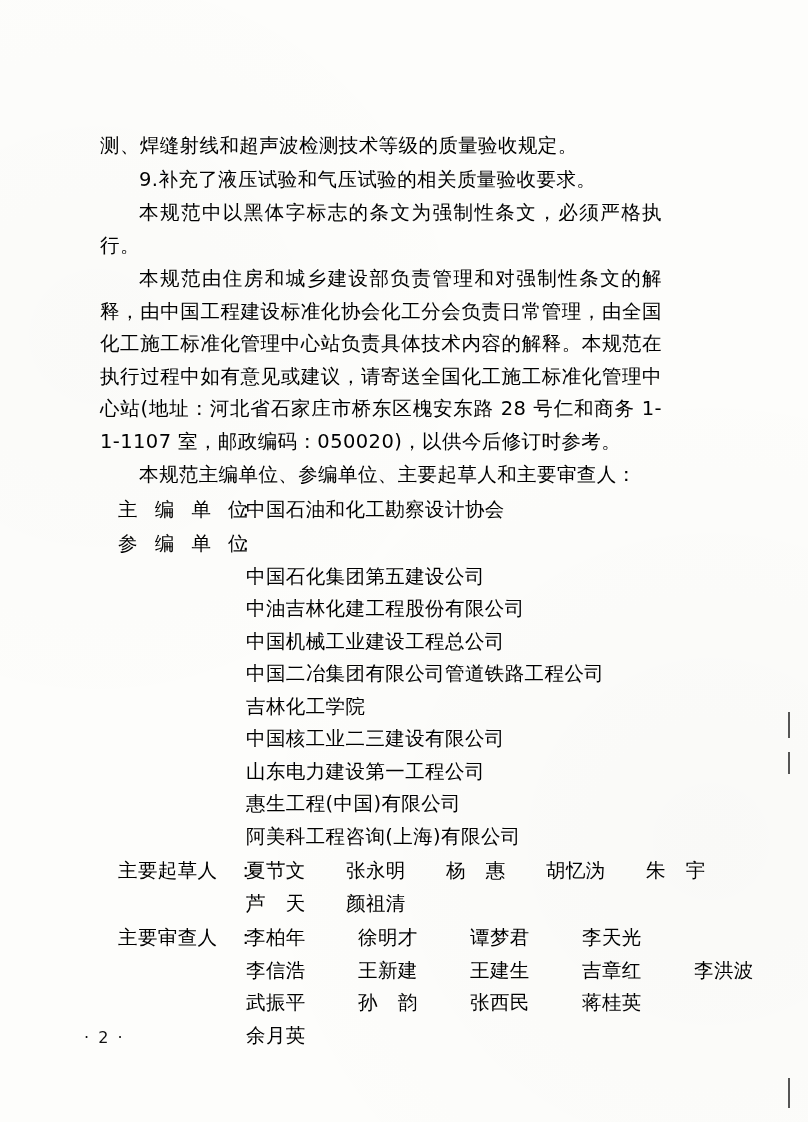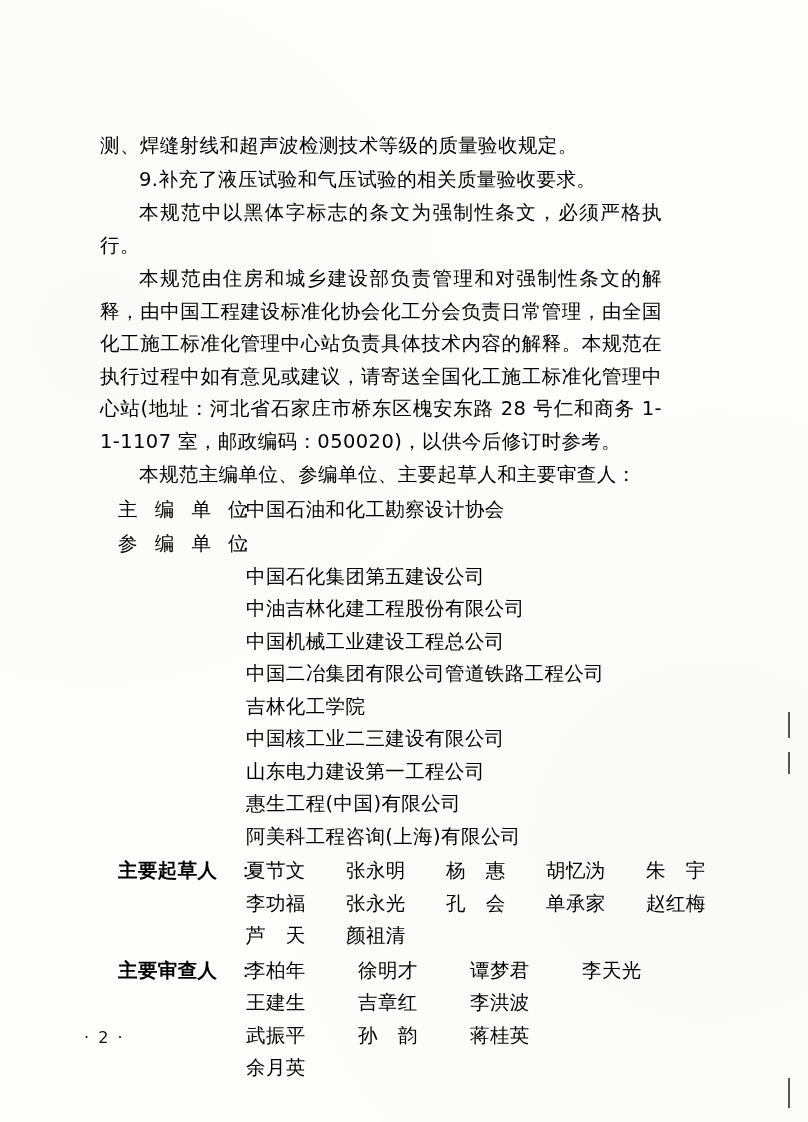--- a/index.html
+++ b/index.html
@@ -55,21 +55,21 @@
     width: 152px;
     flex: 0 0 152px;
     padding-left: 34px;
     box-sizing: border-box;
     white-space: nowrap;
   }
   .row-label.spaced {
     letter-spacing: 5.5px;
   }
   .row-label.bold {
-    font-weight: 700;
+    font-weight: 400;
   }
   .row-colon {
     flex: 0 0 auto;
     width: 10px;
   }
   .row-value {
     flex: 1 1 auto;
     white-space: nowrap;
   }
   .names {
@@ -185,31 +185,20 @@
           <span class="name-cell">张永明</span>
           <span class="name-cell">杨　惠</span>
           <span class="name-cell">胡忆沩</span>
           <span class="name-cell">朱　宇</span>
         </span>
       </div>
       <div class="row">
         <span class="row-label"></span>
         <span class="row-colon"></span>
         <span class="row-value names">
-          <span class="name-cell">李功福</span>
-          <span class="name-cell">张永光</span>
-          <span class="name-cell">孔　会</span>
-          <span class="name-cell">单承家</span>
-          <span class="name-cell">赵红梅</span>
-        </span>
-      </div>
-      <div class="row">
-        <span class="row-label"></span>
-        <span class="row-colon"></span>
-        <span class="row-value names">
           <span class="name-cell">芦　天</span>
           <span class="name-cell">颜祖清</span>
         </span>
       </div>
     </div>
 
     <div class="block">
       <div class="row">
         <span class="row-label bold">主要审查人</span>
         <span class="row-colon">：</span>
@@ -217,31 +206,34 @@
           <span class="name-cell wide">李柏年</span>
           <span class="name-cell wide">徐明才</span>
           <span class="name-cell wide">谭梦君</span>
           <span class="name-cell wide">李天光</span>
         </span>
       </div>
       <div class="row">
         <span class="row-label"></span>
         <span class="row-colon"></span>
         <span class="row-value names">
+          <span class="name-cell wide">李信浩</span>
+          <span class="name-cell wide">王新建</span>
           <span class="name-cell wide">王建生</span>
           <span class="name-cell wide">吉章红</span>
           <span class="name-cell wide">李洪波</span>
         </span>
       </div>
       <div class="row">
         <span class="row-label"></span>
         <span class="row-colon"></span>
         <span class="row-value names">
           <span class="name-cell wide">武振平</span>
           <span class="name-cell wide">孙　韵</span>
+          <span class="name-cell wide">张西民</span>
           <span class="name-cell wide">蒋桂英</span>
         </span>
       </div>
       <div class="row">
         <span class="row-label"></span>
         <span class="row-colon"></span>
         <span class="row-value names">
           <span class="name-cell wide">余月英</span>
         </span>
       </div>

